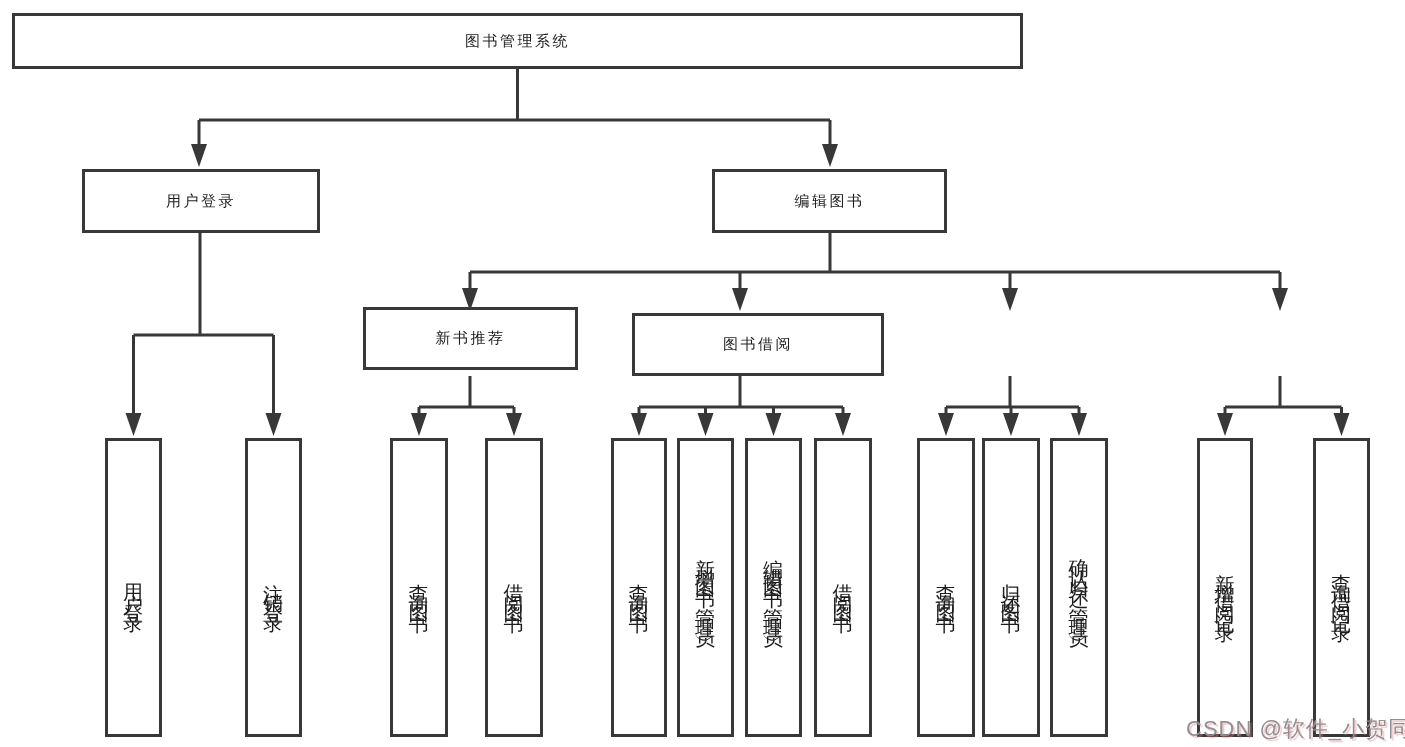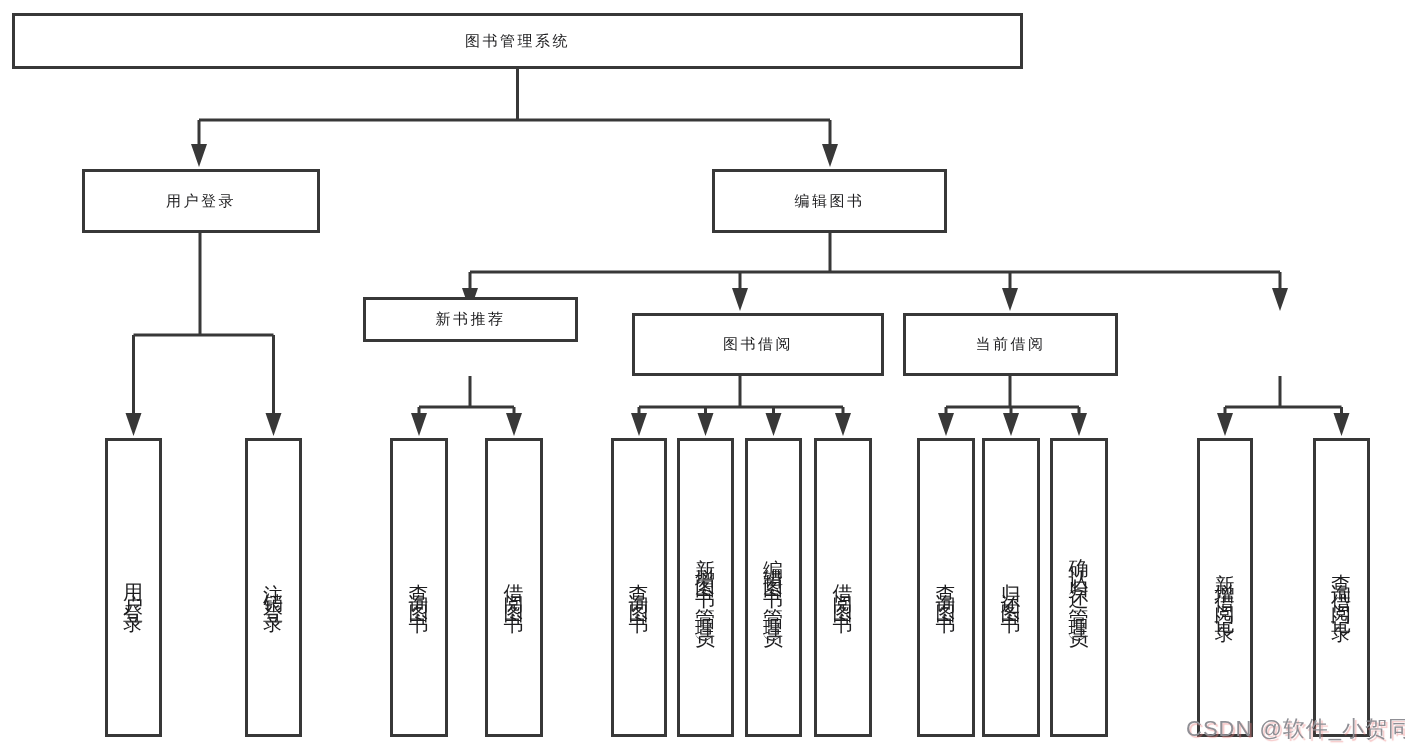--- a/index.html
+++ b/index.html
@@ -57,28 +57,25 @@
     <span>图书管理系统</span>
   </div>
 
   <div class="hbox" style="left:82px;top:169px;width:238px;height:64px">
     <span>用户登录</span>
   </div>
   <div class="hbox" style="left:712px;top:169px;width:235px;height:64px">
     <span>编辑图书</span>
   </div>
 
-  <div class="hbox" style="left:363px;top:297px;width:215px;height:45px">
+  <div class="hbox" style="left:363px;top:307px;width:215px;height:63px">
     <span>新书推荐</span>
   </div>
   <div class="hbox" style="left:632px;top:313px;width:252px;height:63px">
     <span>图书借阅</span>
-  </div>
-  <div class="hbox" style="left:903px;top:313px;width:215px;height:63px">
-    <span>当前借阅</span>
   </div>
 
   <div class="vbox" style="left:105px;top:438px;width:57px;height:299px">
     <span class="vtext">用户登录</span>
   </div>
   <div class="vbox" style="left:245px;top:438px;width:57px;height:299px">
     <span class="vtext">注销登录</span>
   </div>
 
   <div class="vbox" style="left:390px;top:438px;width:58px;height:299px">

